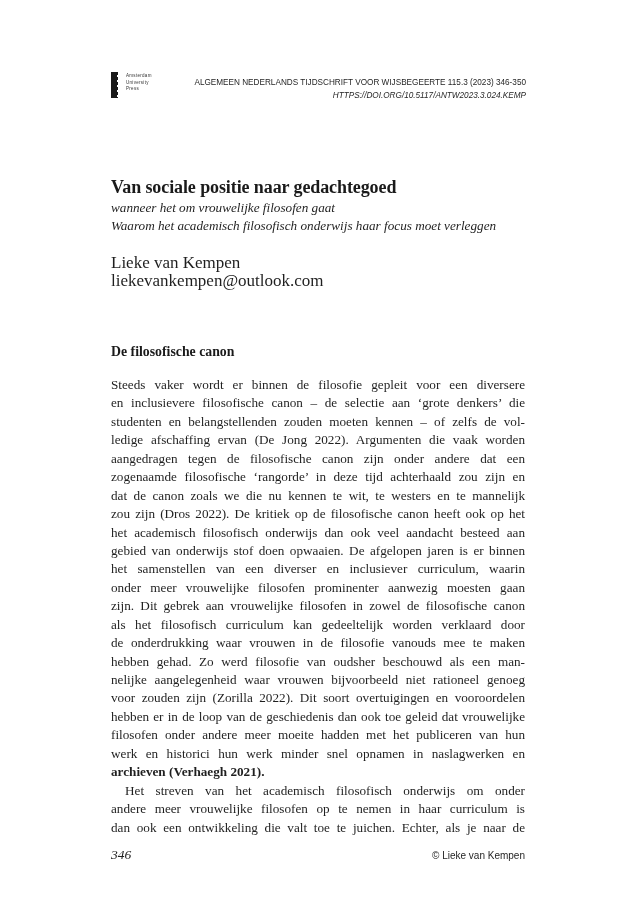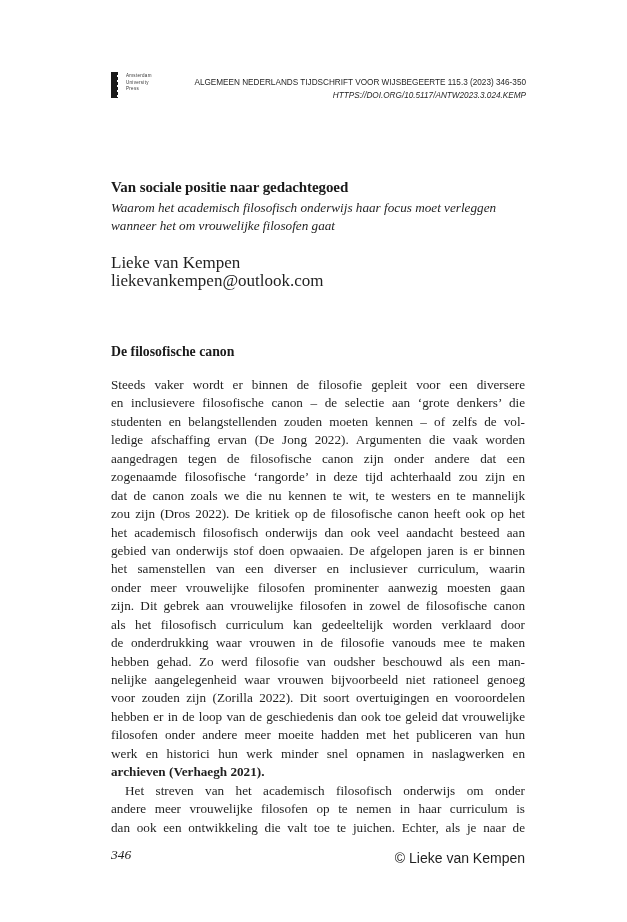--- a/index.html
+++ b/index.html
@@ -68,21 +68,21 @@
     }
     .journal .jtitle { display: block; }
 
     
     .title {
       position: absolute;
       left: 107px;
       top: 176px;
       font-family: "Liberation Serif", serif;
       font-weight: bold;
-      font-size: 15px;
+      font-size: 18px;
       line-height: 22px;
       color: #1a1a1a;
       margin: 0;
       letter-spacing: -0.1px;
     }
     .subtitle {
       position: absolute;
       left: 107px;
       top: 199px;
       width: 420px;
@@ -150,21 +150,21 @@
       font-family: "Liberation Serif", serif;
       font-size: 13.5px;
       color: #1f1f1f;
       font-style: italic;
     }
     .copyright {
       position: absolute;
       right: 106px;
       top: 850px;
       font-family: "Liberation Sans", sans-serif;
-      font-size: 14px;
+      font-size: 10px;
       color: #1f1f1f;
     }
   </style>
 </head>
 <body>
 
 <div class="page">
 
   <div class="logo">
     <div class="logo-mark">
@@ -181,22 +181,22 @@
     </div>
   </div>
 
   <div class="journal">
     <span class="jtitle">ALGEMEEN NEDERLANDS TIJDSCHRIFT VOOR WIJSBEGEERTE 115.3 (2023) 346-350</span>
     <span class="doi">HTTPS://DOI.ORG/10.5117/ANTW2023.3.024.KEMP</span>
   </div>
 
   <h1 class="title">Van sociale positie naar gedachtegoed</h1>
   <div class="subtitle">
+    <div>wanneer het om vrouwelijke filosofen gaat</div>
     <div>Waarom het academisch filosofisch onderwijs haar focus moet verleggen</div>
-    <div>wanneer het om vrouwelijke filosofen gaat</div>
   </div>
 
   <div class="author-block">
     <div>Lieke van Kempen</div>
     <div>liekevankempen@outlook.com</div>
   </div>
 
   <h2 class="section-heading">De filosofische canon</h2>
 
   <div class="body-text">

